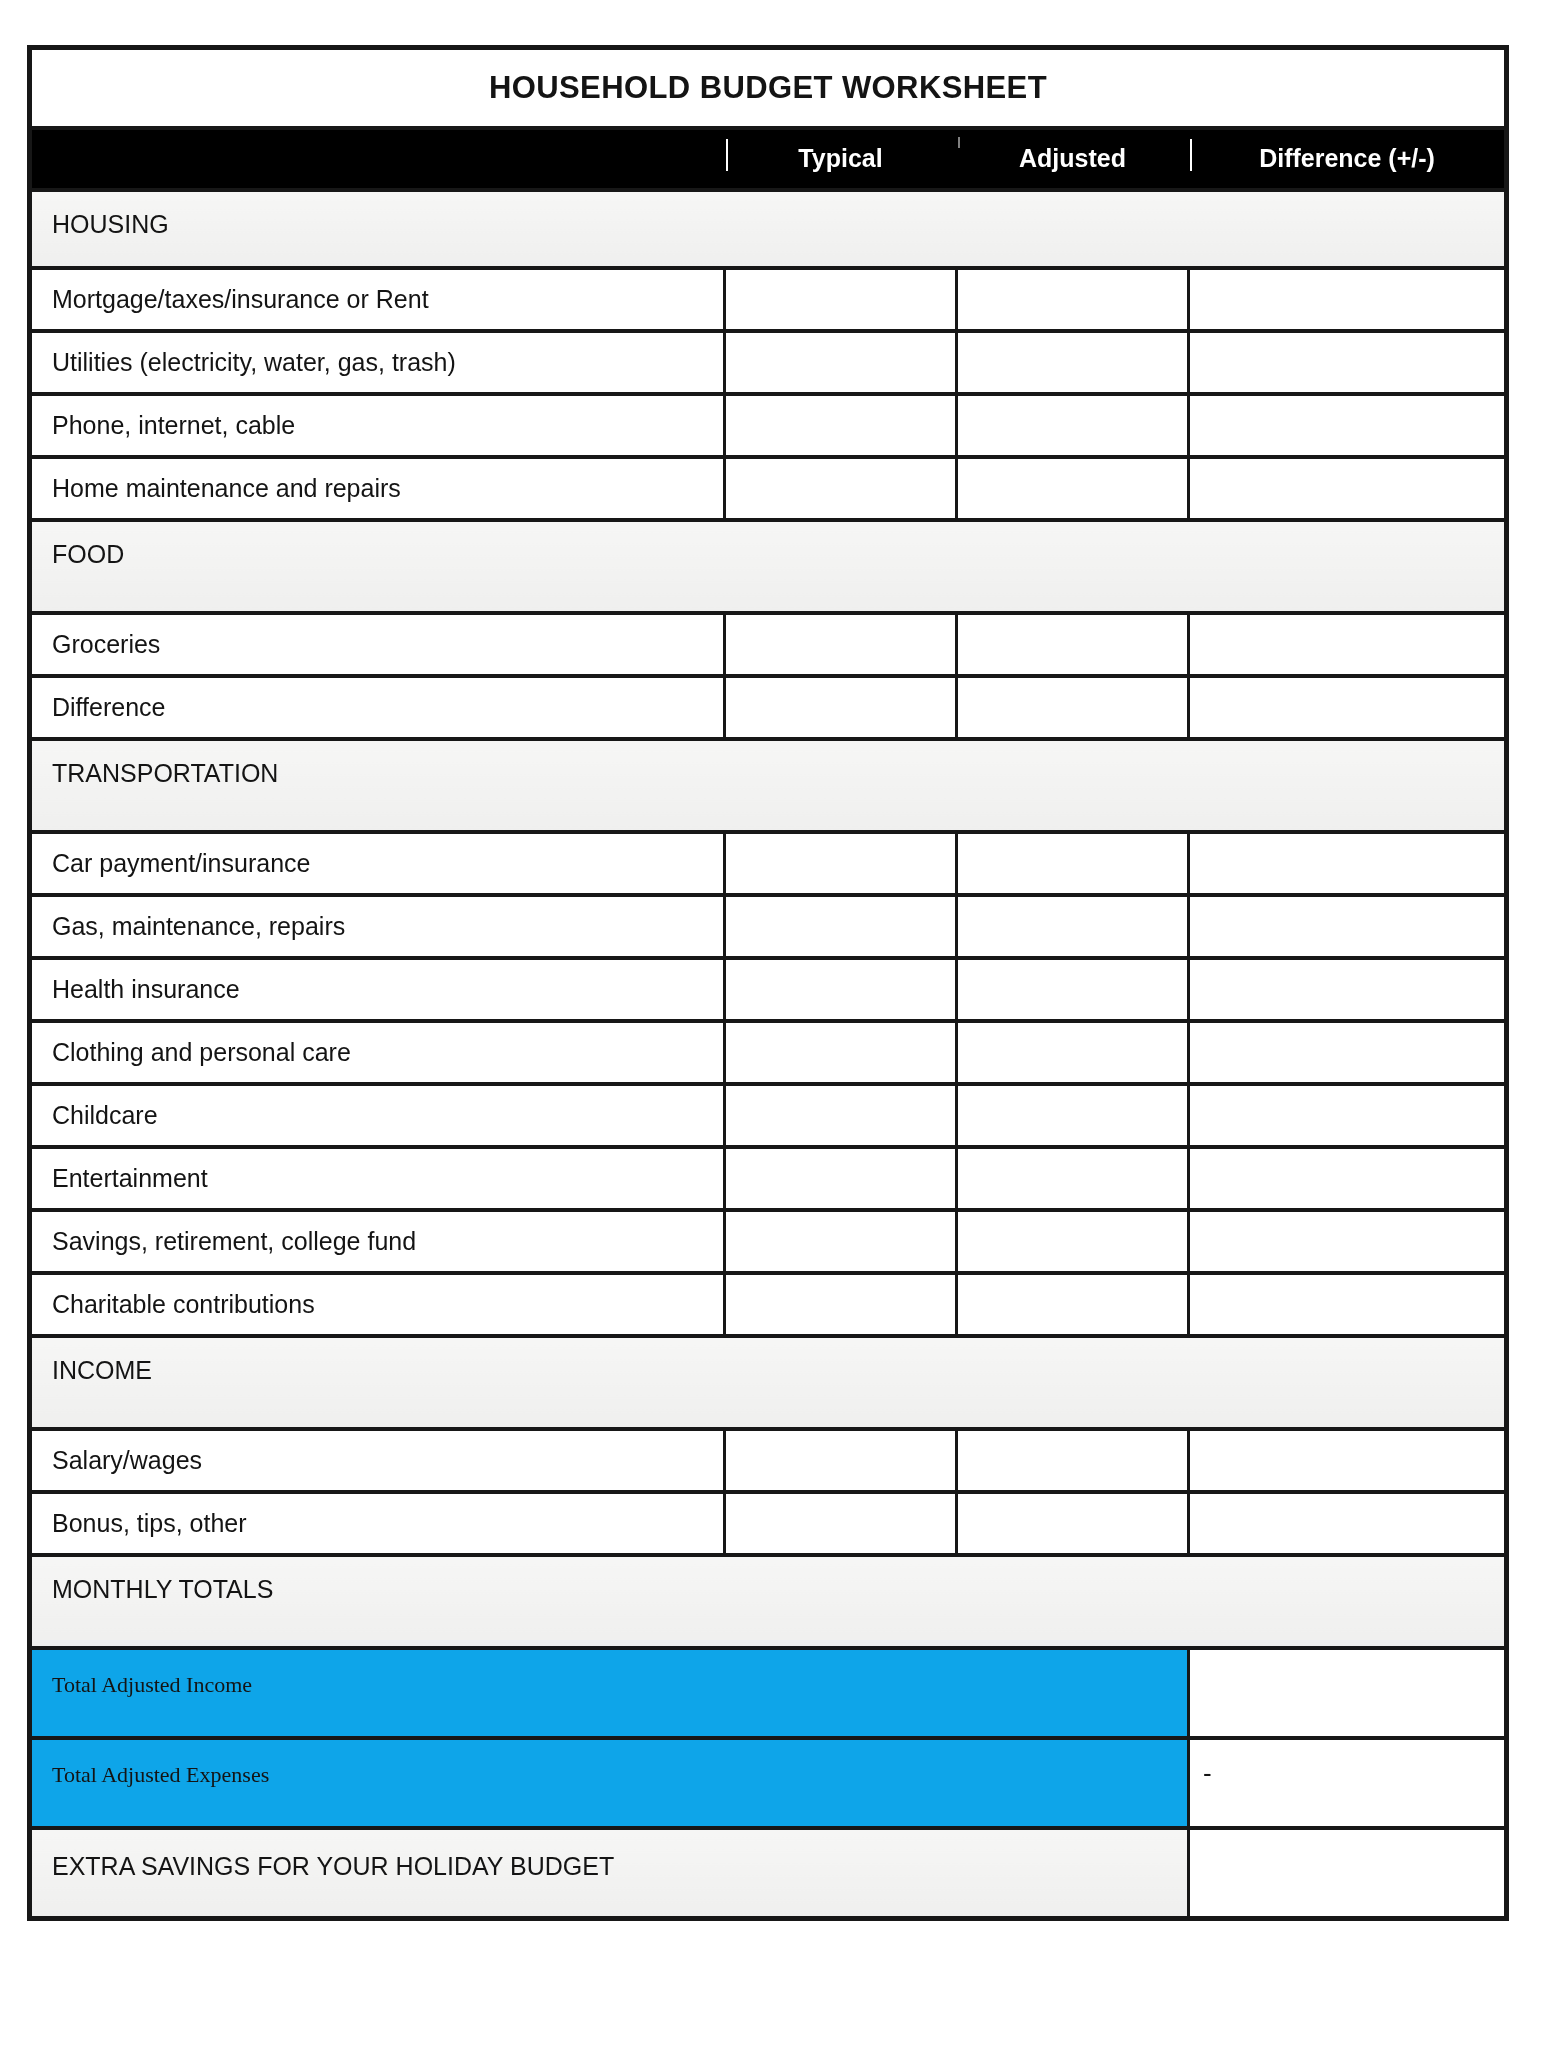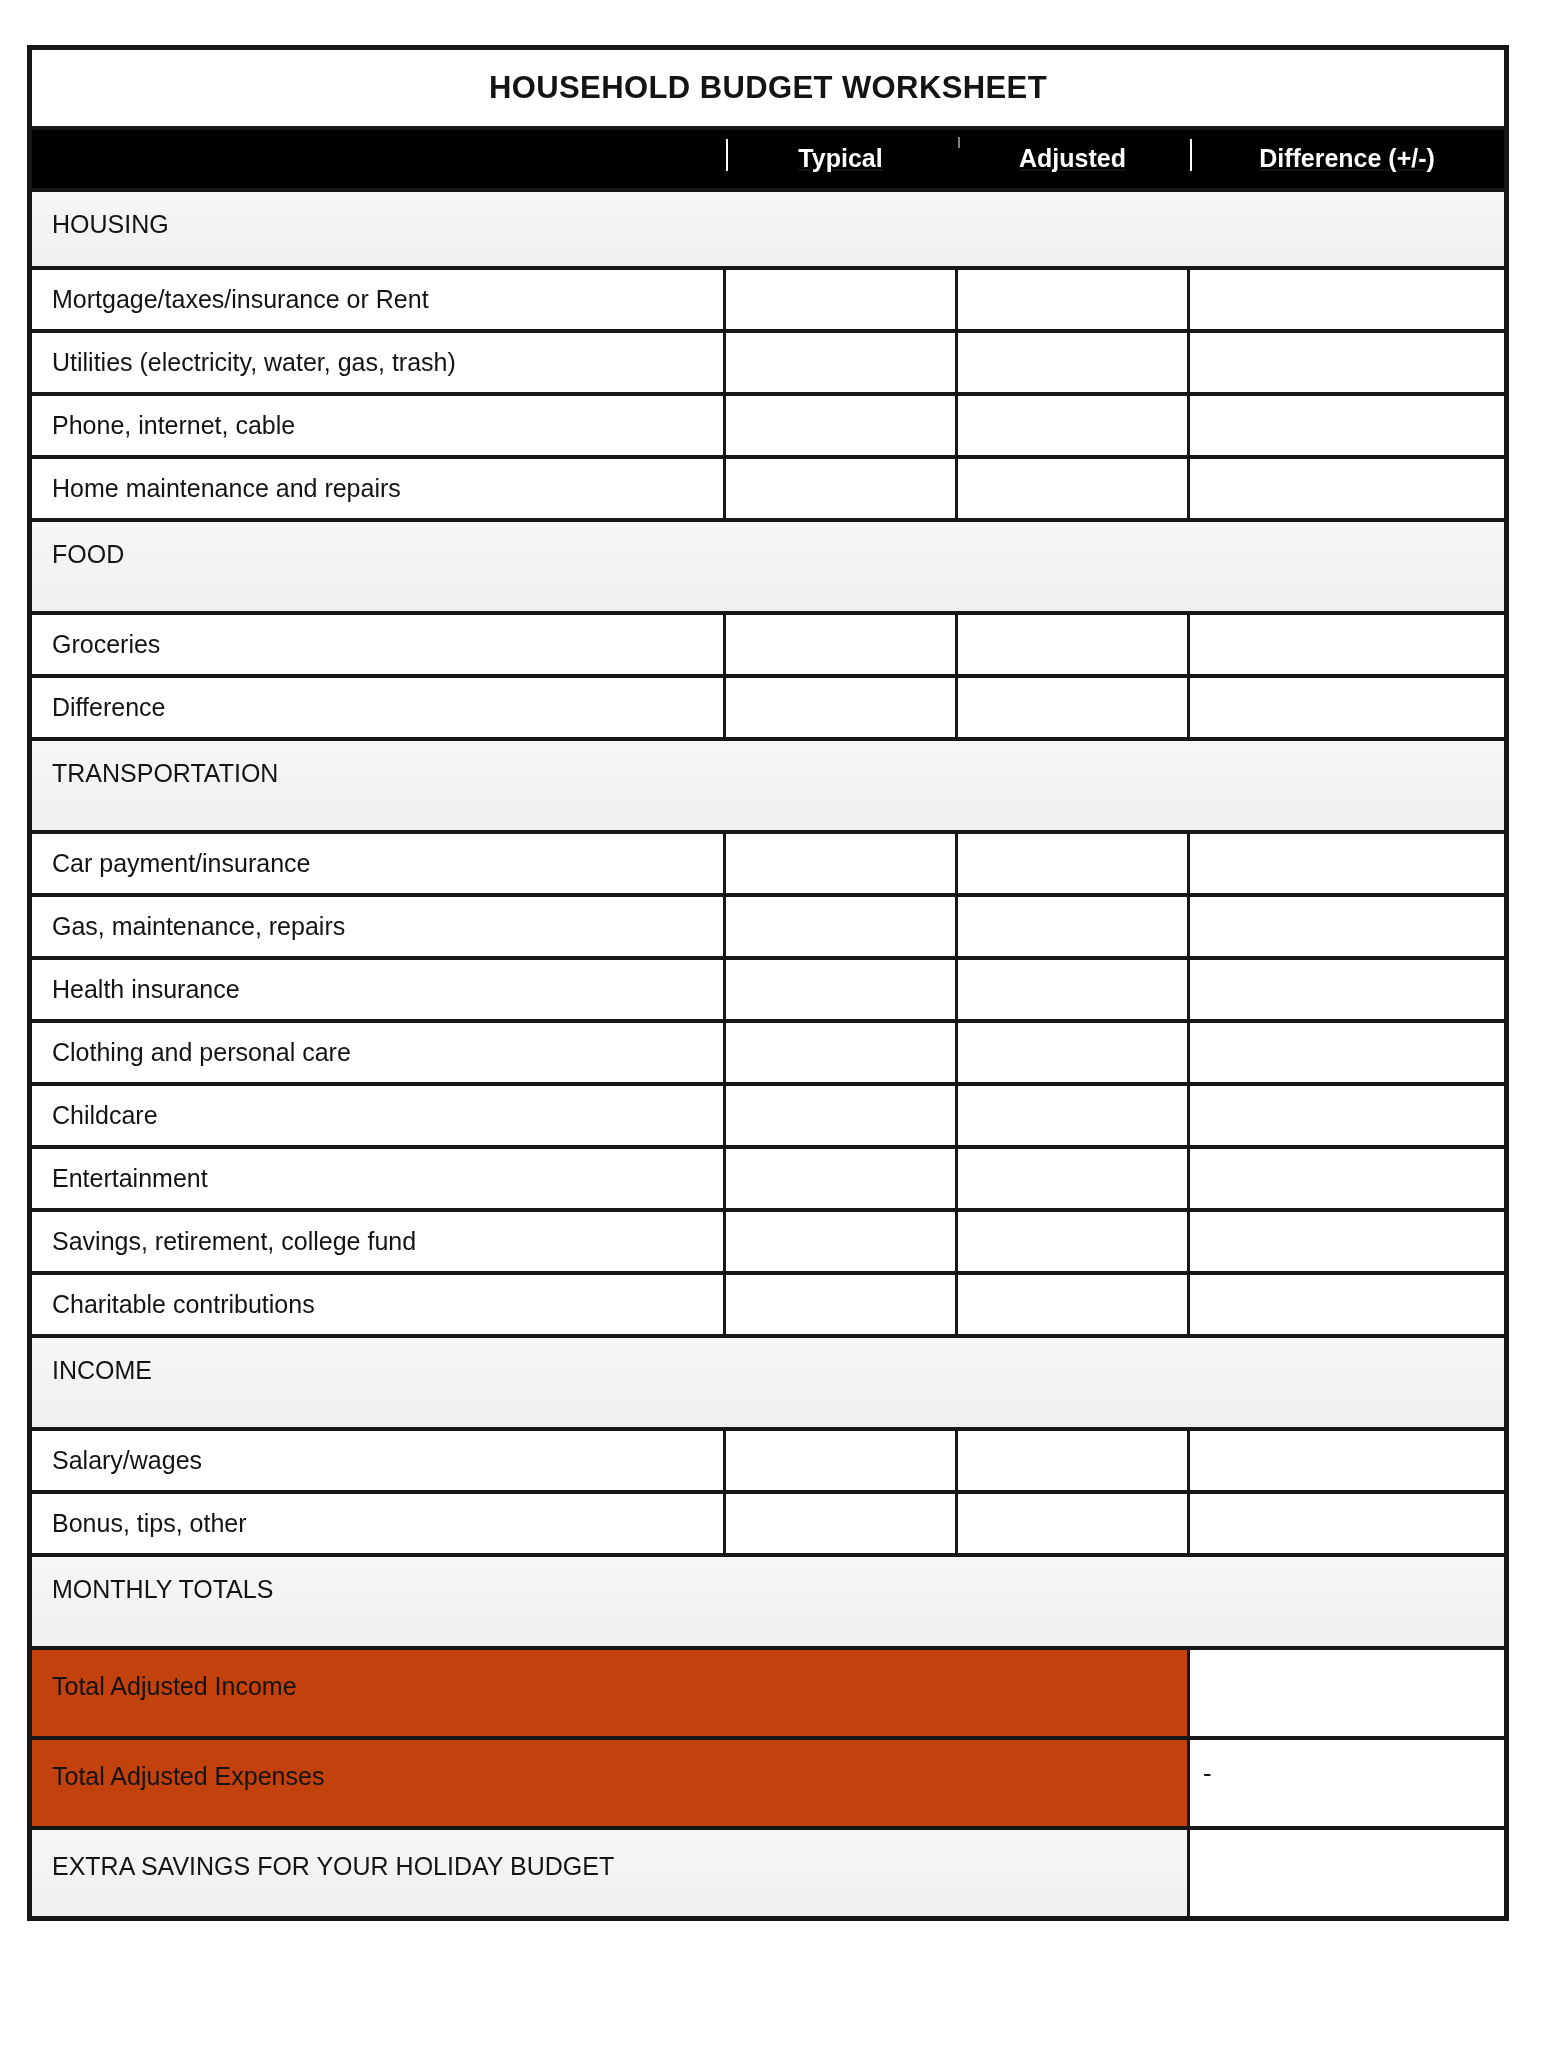--- a/index.html
+++ b/index.html
@@ -36,21 +36,21 @@
   td.title {
     text-align: center;
     vertical-align: middle;
     font-size: 31px;
     font-weight: 700;
     letter-spacing: 0.4px;
     background: #ffffff;
   }
 
   
-  tr.r-cols { height: 62px; text-decoration: underline; }
+  tr.r-cols { height: 62px; }
   .r-cols th {
     background: var(--header-bar-bg, #000000);
     color: var(--header-bar-text, #ffffff);
     font-size: 25px;
     font-weight: 700;
     text-align: center;
     vertical-align: middle;
     border-left-color: #000;
     border-right-color: #000;
     position: relative;
@@ -79,24 +79,25 @@
     font-size: 25px;
     vertical-align: middle;
     padding-left: 20px;
     background: #ffffff;
   }
   td.entry { background: #ffffff; }
 
   
   tr.r-total { height: 90px; }
   td.total-label {
-    font-size: 25px;
+    font-size: 22px;
     vertical-align: top;
     padding: 22px 0 0 20px;
-    background: #c2410c;
+    background: #0ea5e9;
+    font-family: Liberation Serif, serif;
   }
   td.total-entry {
     font-size: 26px;
     vertical-align: top;
     padding: 18px 0 0 13px;
     background: #ffffff;
   }
 
   
   tr.r-extra { height: 91px; }

